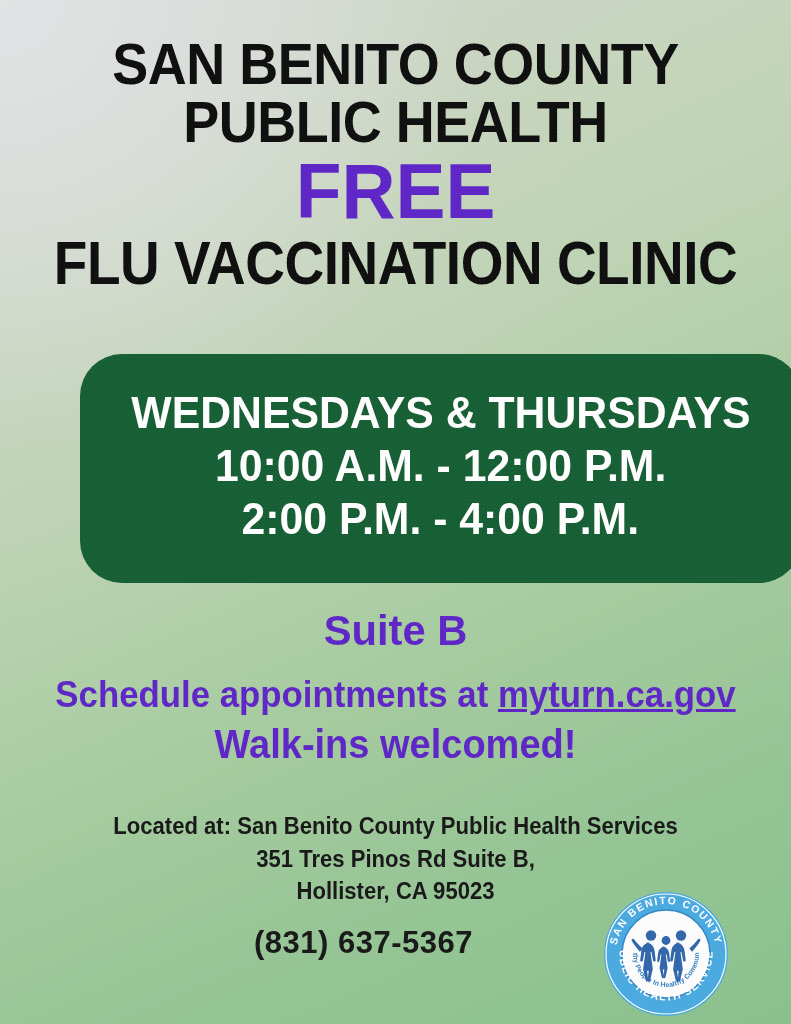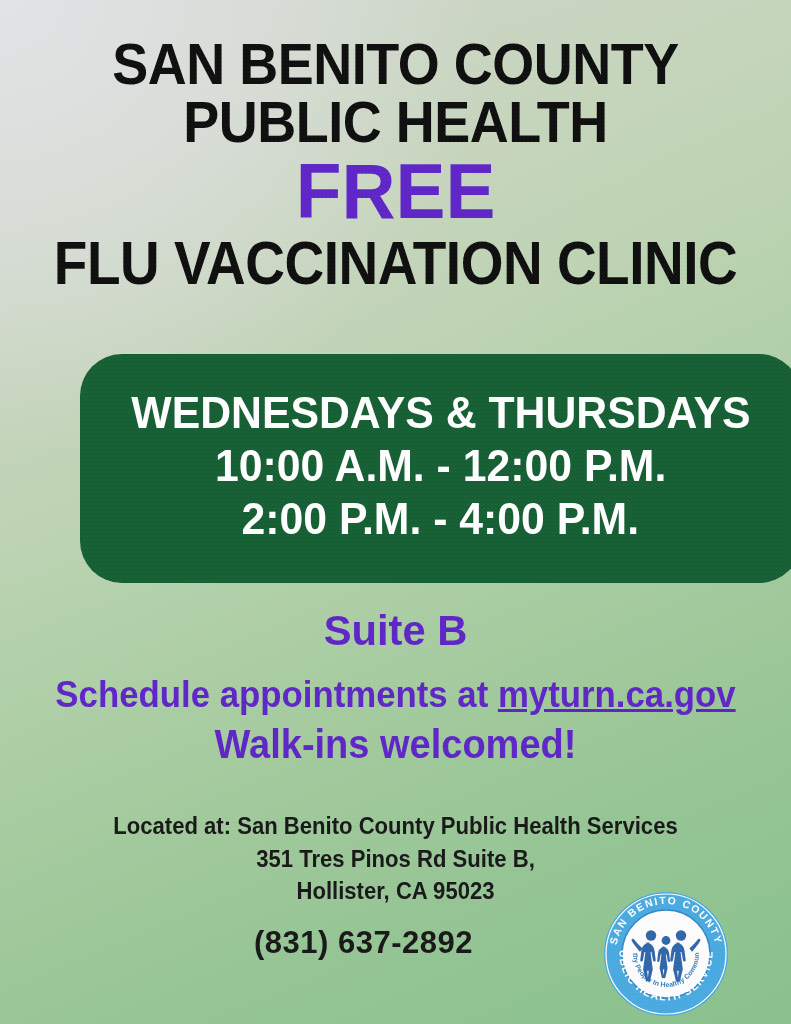--- a/index.html
+++ b/index.html
@@ -200,21 +200,21 @@
   <div class="sched"><span>Schedule appointments at </span><span class="url">myturn.ca.gov</span></div>
 
   <div class="walkins">Walk-ins welcomed!</div>
 
   <div class="address">
     <div>Located at: San Benito County Public Health Services</div>
     <div>351 Tres Pinos Rd Suite B,</div>
     <div>Hollister, CA 95023</div>
   </div>
 
-  <div class="phone"><span class="phone-inner">(831) 637-2892</span></div>
+  <div class="phone"><span class="phone-inner">(831) 637-5367</span></div>
 
   <div class="logo">
     <svg viewBox="0 0 128 128" xmlns="http://www.w3.org/2000/svg">
       <defs>
         <path id="arcTop" d="M 14,64 A 50,50 0 0 1 114,64" fill="none"></path>
         <path id="arcBottom" d="M 17.5,64 A 46.5,46.5 0 0 0 110.5,64" fill="none"></path>
         <path id="arcInner" d="M 31,64 A 33,33 0 0 0 97,64" fill="none"></path>
       </defs>
 
       <circle cx="64" cy="64" r="62" fill="#45a8e0"></circle>

